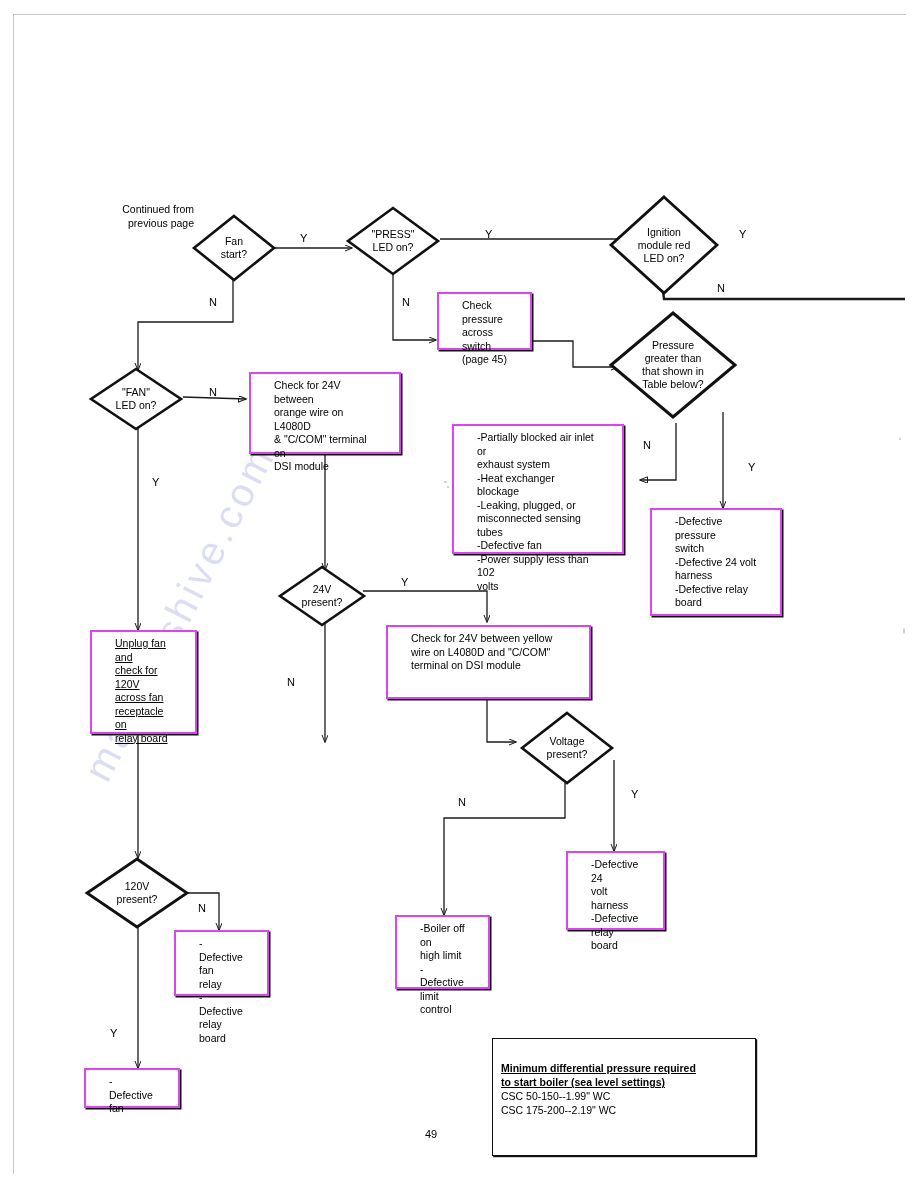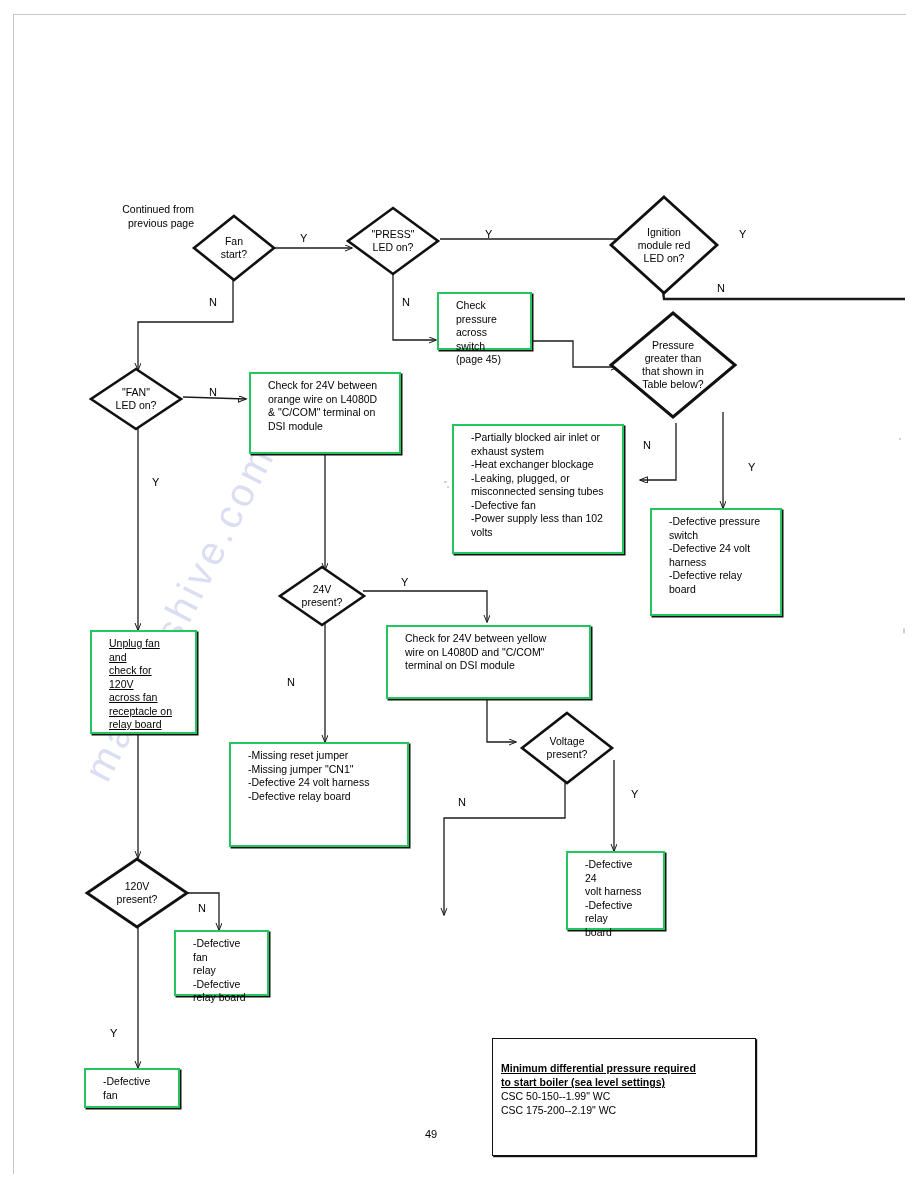--- a/index.html
+++ b/index.html
@@ -27,23 +27,23 @@
   }
 
   
   #wires{position:absolute;left:0;top:0;width:918px;height:1188px;}
   #wires line,#wires path,#wires polyline{fill:none;stroke:#1b1b1b;}
 
   
   .node{position:absolute;box-sizing:border-box;}
 
   .proc{
-    border:2px solid #22c55e;background:#fff;
+    border:2px solid #d946ef;background:#fff;
     box-shadow:1.5px 1.5px 0 #111;
-    padding:5px 17px;
+    padding:5px 23px;
     font-size:10.5px;line-height:13.5px;
     white-space:pre-line;
   }
 
   .dia-wrap{position:absolute;}
   .dia-wrap svg{position:absolute;left:0;top:0;}
   .dia-wrap .dia-txt{
     position:absolute;left:0;top:0;width:100%;height:100%;
     display:flex;align-items:center;justify-content:center;
     text-align:center;font-size:10.5px;line-height:13px;
@@ -239,30 +239,30 @@
   <div class="proc node" style="left:90px;top:630px;width:107px;height:104px;text-decoration:underline;">Unplug fan and
 check for 120V
 across fan
 receptacle on
 relay board</div>
 
   <div class="proc node" style="left:386px;top:625px;width:205px;height:74px;">Check for 24V between yellow
 wire on L4080D and "C/COM"
 terminal on DSI module</div>
 
-  <div class="proc node" style="left:229px;top:742px;width:180px;height:105px;">-Missing reset jumper
--Missing jumper "CN1"
--Defective 24 volt harness
--Defective relay board</div>
 
   <div class="proc node" style="left:566px;top:851px;width:99px;height:79px;">-Defective 24
 volt harness
 -Defective relay
 board</div>
 
+  <div class="proc node" style="left:395px;top:915px;width:95px;height:74px;">-Boiler off on
+high limit
+-Defective limit
+control</div>
 
   <div class="proc node" style="left:174px;top:930px;width:95px;height:66px;">-Defective fan
 relay
 -Defective
 relay board</div>
 
   <div class="proc node" style="left:84px;top:1068px;width:96px;height:40px;">-Defective fan</div>
 
   <div class="lbl" style="left:300px;top:233px;">Y</div>
   <div class="lbl" style="left:209px;top:297px;">N</div>

